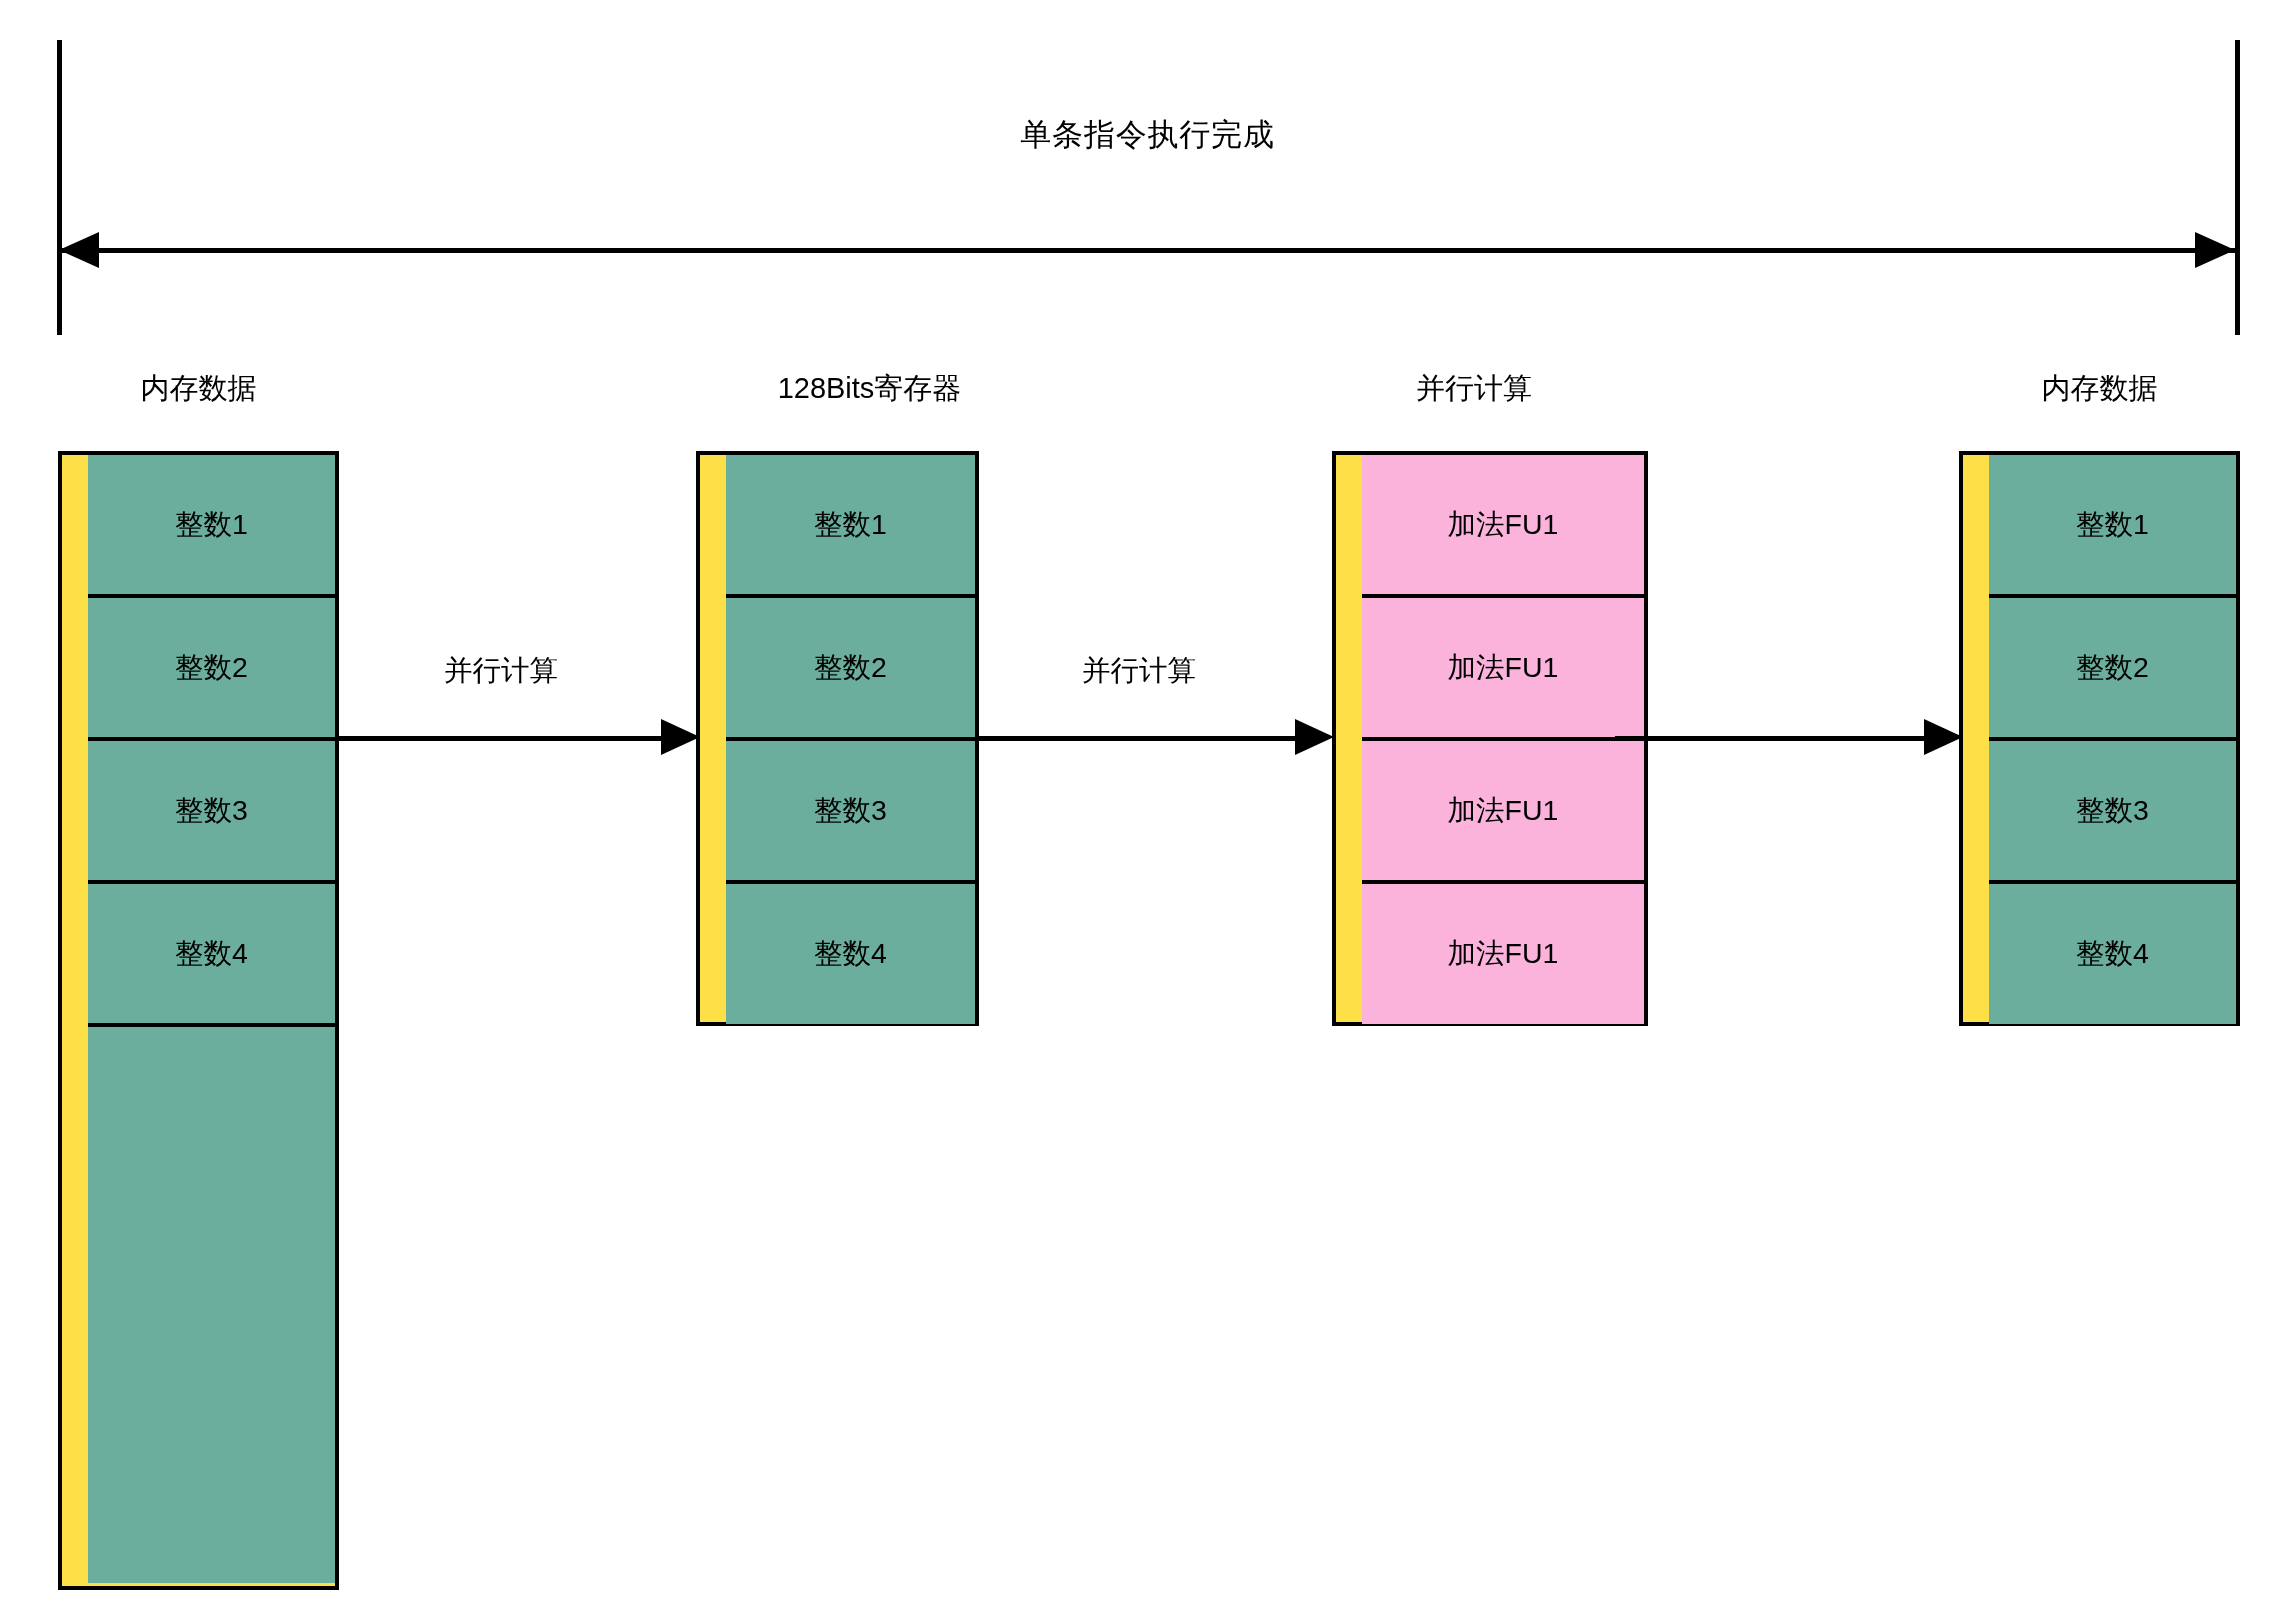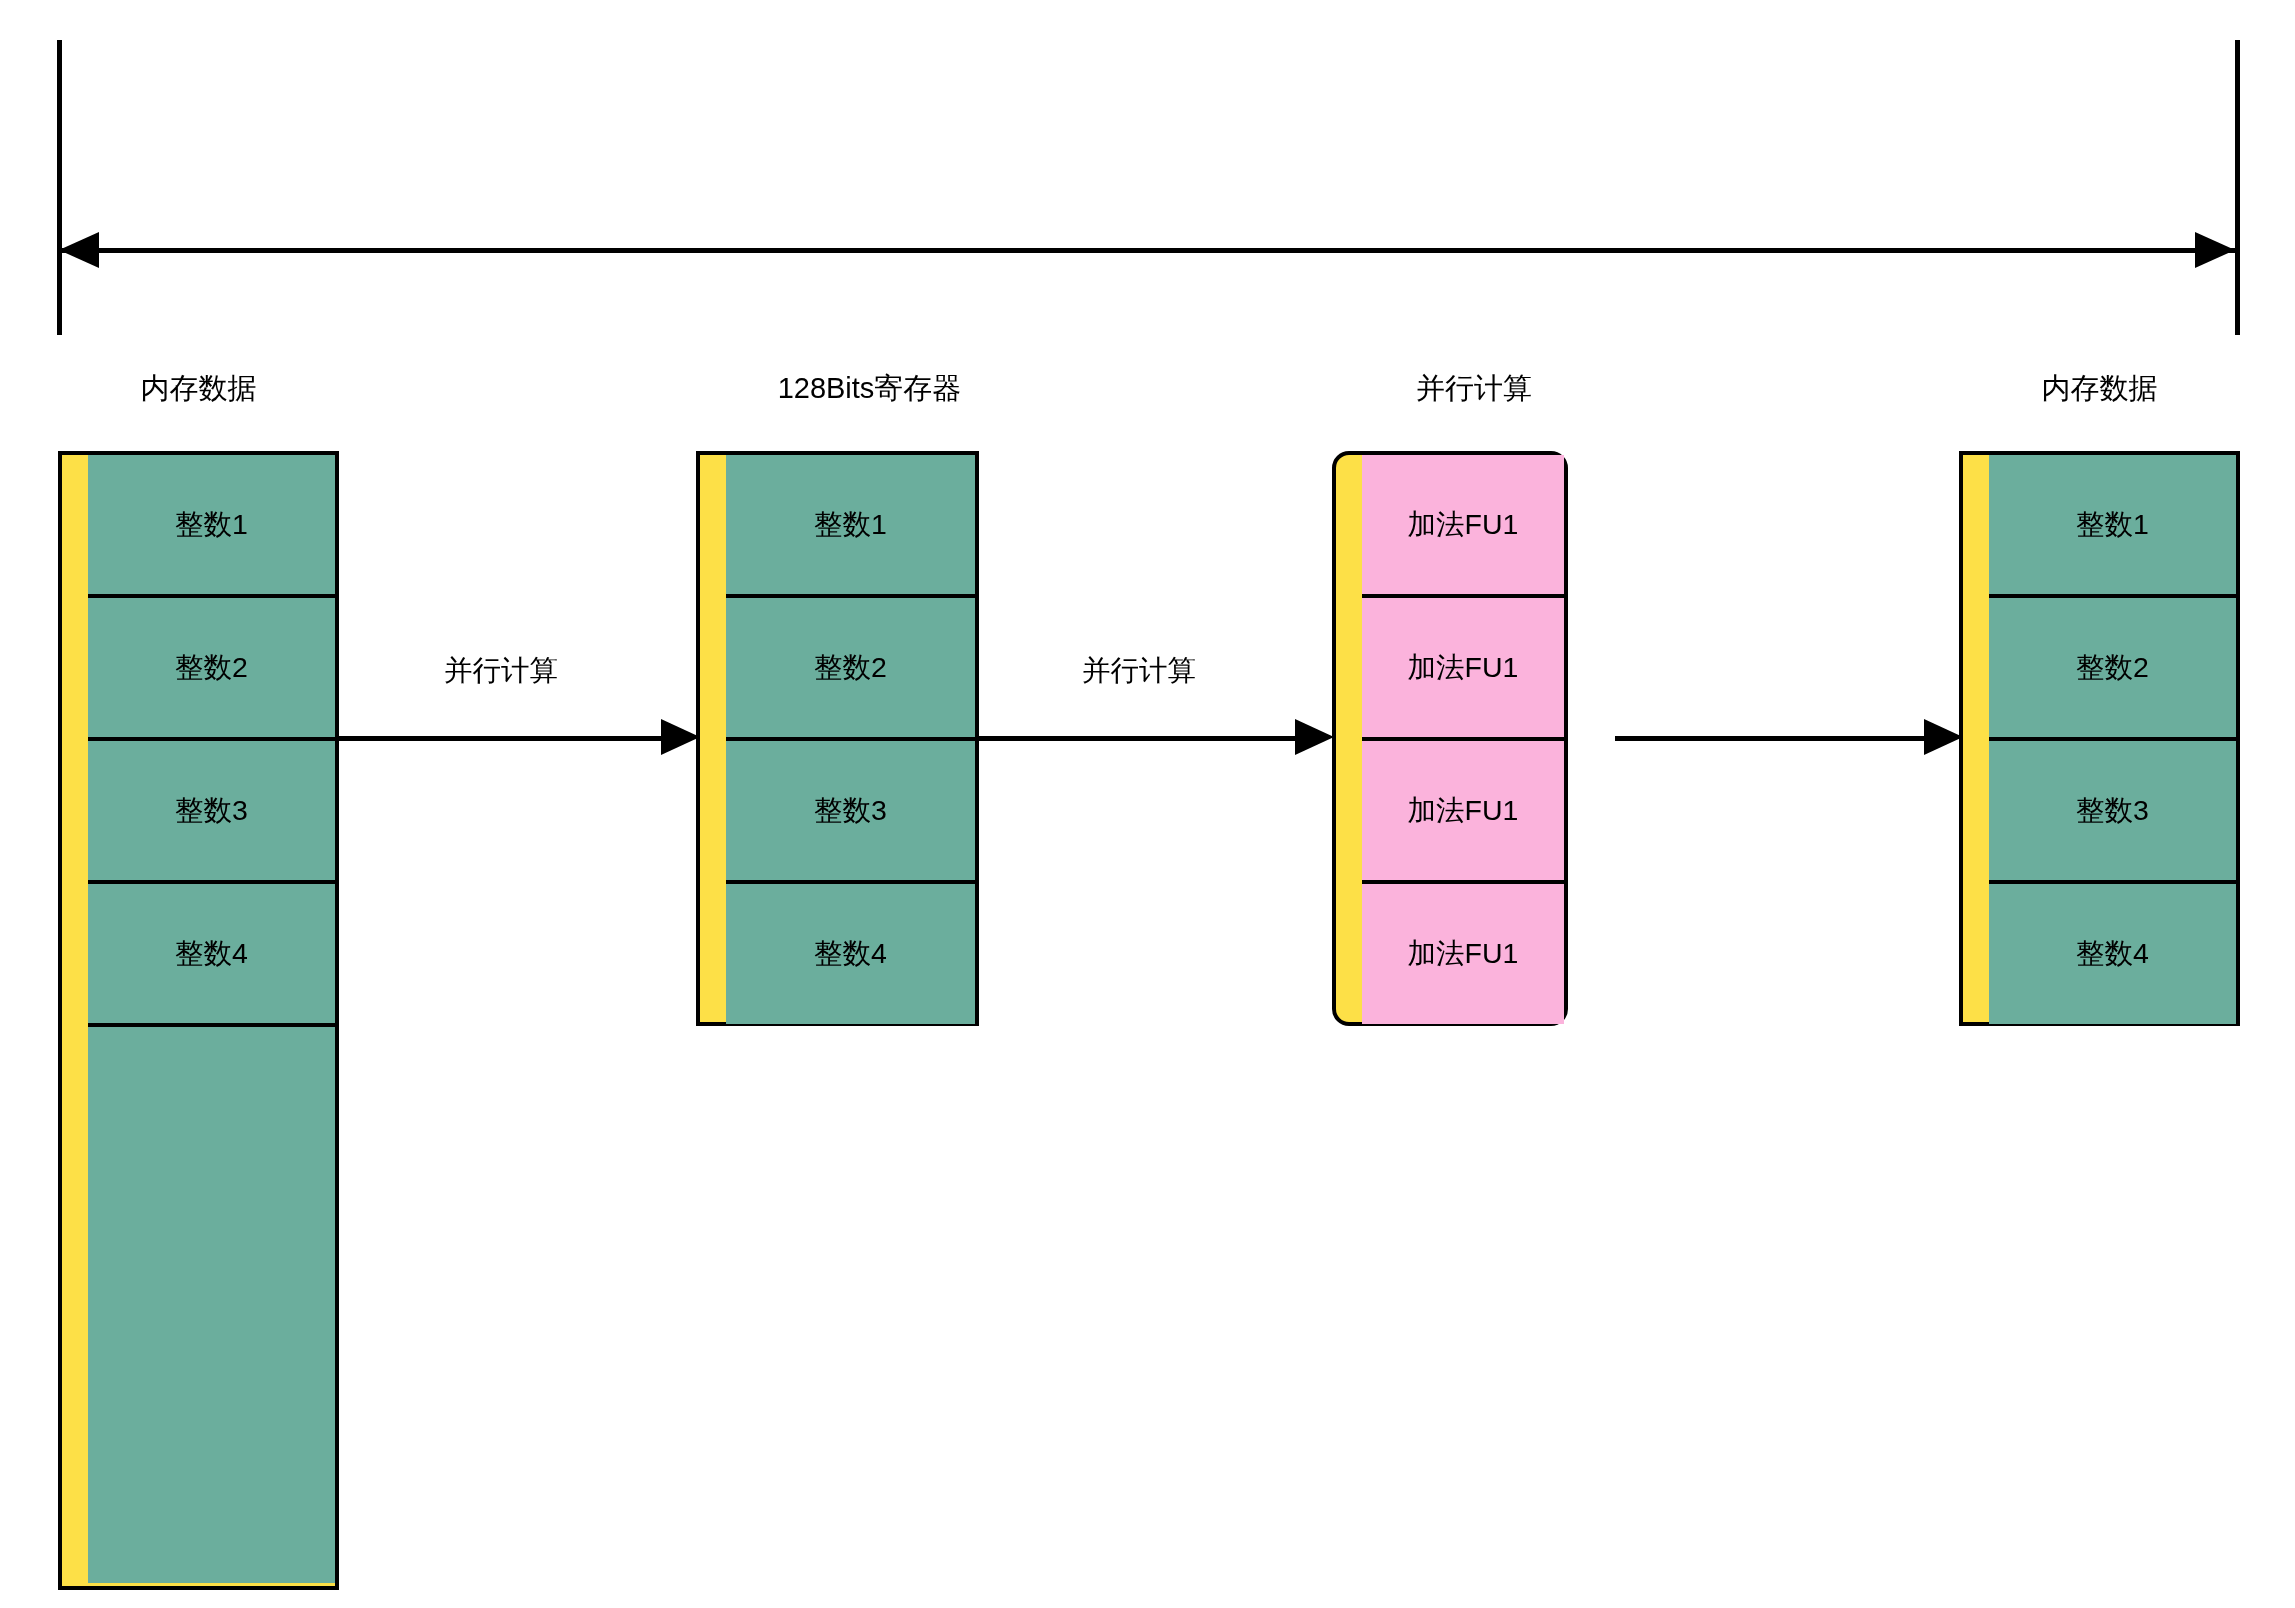--- a/index.html
+++ b/index.html
@@ -124,20 +124,21 @@
 </head>
 <body>
 
 <div id="canvas">
 
   <div class="tl-bar" id="tl-bar-left"></div>
   <div class="tl-bar" id="tl-bar-right"></div>
   <div class="tl-line"></div>
   <div class="tl-head" id="tl-head-left"></div>
   <div class="tl-head" id="tl-head-right"></div>
+  <div class="tl-title">单条指令执行完成</div>
 
   <div class="col-header" style="left:58px;  width:281px;">内存数据</div>
   <div class="col-header" style="left:728px; width:283px;">128Bits寄存器</div>
   <div class="col-header" style="left:1332px;width:284px;">并行计算</div>
   <div class="col-header" style="left:1959px;width:281px;">内存数据</div>
 
   <div class="stack" style="left:58px; top:451px; width:281px; height:1139px;">
     <div class="cell green" style="height:143px;">整数1</div>
     <div class="cell green" style="height:143px;">整数2</div>
     <div class="cell green" style="height:143px;">整数3</div>
@@ -145,21 +146,21 @@
     <div class="cell green empty" style="height:556px;"></div>
   </div>
 
   <div class="stack" style="left:696px; top:451px; width:283px; height:575px;">
     <div class="cell green" style="height:143px;">整数1</div>
     <div class="cell green" style="height:143px;">整数2</div>
     <div class="cell green" style="height:143px;">整数3</div>
     <div class="cell green" style="height:140px;">整数4</div>
   </div>
 
-  <div class="stack" style="left:1332px; top:451px; width:236px; height:575px;border-radius:17px;">
+  <div class="stack" style="left:1332px; top:451px; width:316px; height:575px;">
     <div class="cell pink" style="height:143px;">加法FU1</div>
     <div class="cell pink" style="height:143px;">加法FU1</div>
     <div class="cell pink" style="height:143px;">加法FU1</div>
     <div class="cell pink" style="height:140px;">加法FU1</div>
   </div>
 
   <div class="stack" style="left:1959px; top:451px; width:281px; height:575px;">
     <div class="cell green" style="height:143px;">整数1</div>
     <div class="cell green" style="height:143px;">整数2</div>
     <div class="cell green" style="height:143px;">整数3</div>

